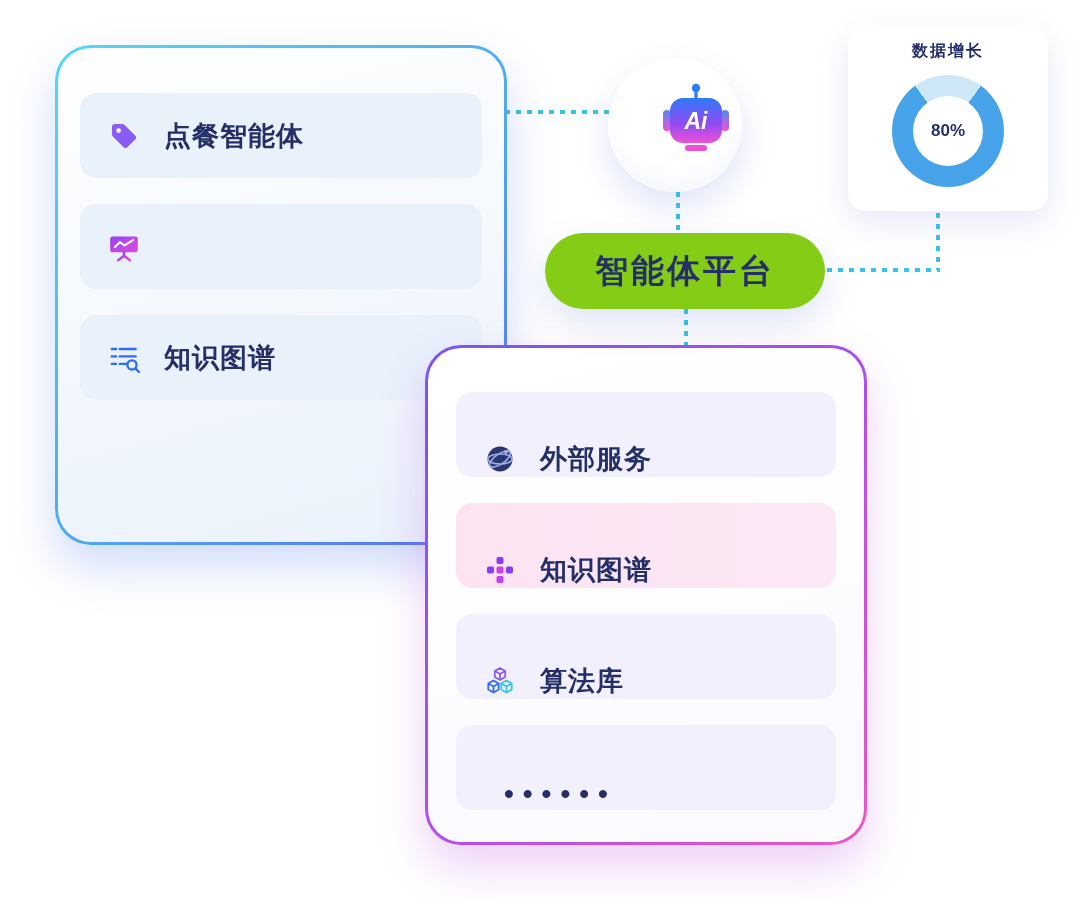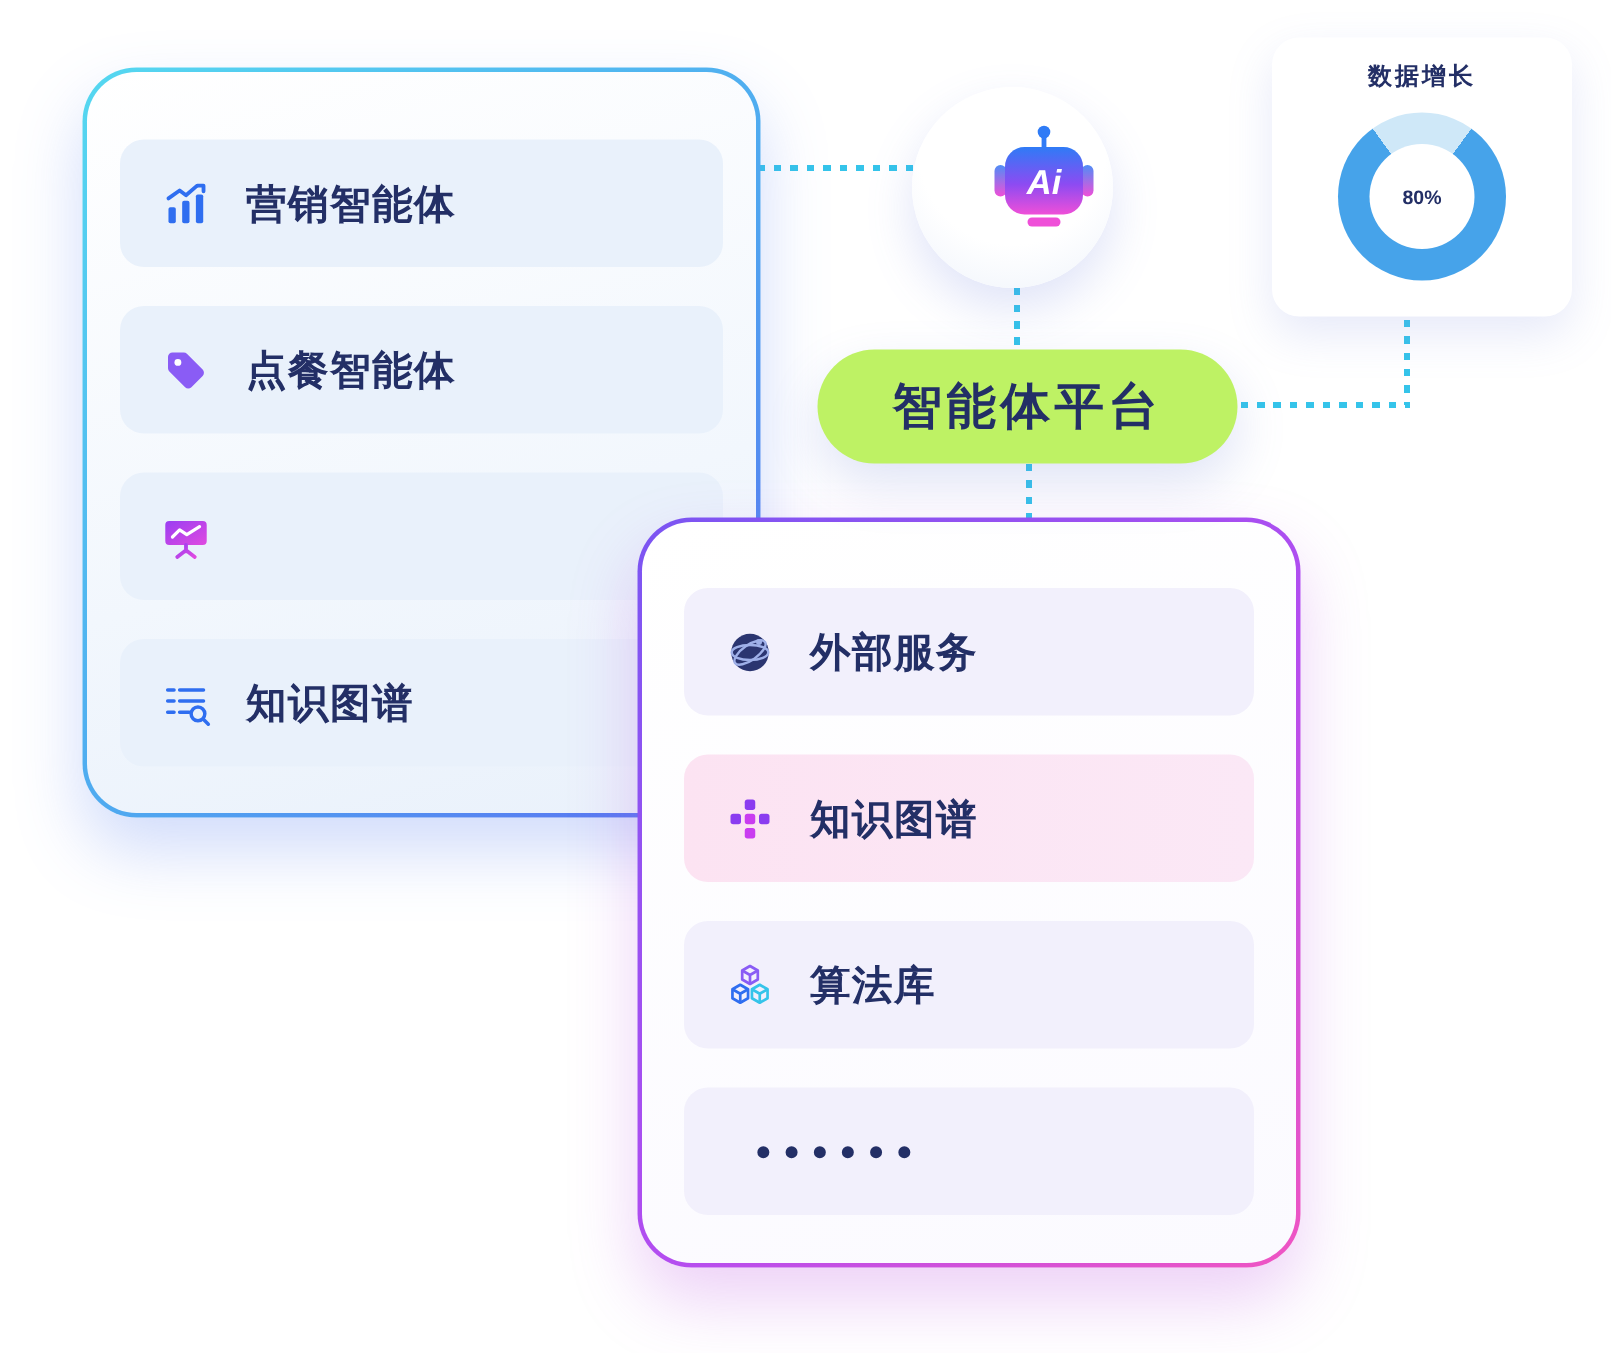--- a/index.html
+++ b/index.html
@@ -32,77 +32,65 @@
 
   
   .robot-circle { position: absolute; left: 608px; top: 58px; width: 134px; height: 134px;
     border-radius: 50%; z-index: 2;
     background: radial-gradient(circle at 50% 32%, #ffffff 55%, #eef3fb 100%);
     box-shadow: 0 14px 32px rgba(100, 120, 220, 0.20);
     display: flex; align-items: center; justify-content: flex-end; }
 
   
   .platform-pill { position: absolute; left: 545px; top: 233px; width: 280px; height: 76px;
-    border-radius: 38px; background: #bef264; z-index: 2;
+    border-radius: 38px; background: #84cc16; z-index: 2;
     box-shadow: 0 14px 34px rgba(100, 120, 210, 0.20);
     display: flex; align-items: center; justify-content: center;
     font-size: 33px; font-weight: 700; color: #232f66; letter-spacing: 3px; }
 
   
   .growth-card { position: absolute; left: 848px; top: 25px; width: 200px; height: 186px;
     border-radius: 18px; background: #ffffff; z-index: 2;
     box-shadow: 0 12px 30px rgba(120, 140, 220, 0.18);
     text-align: center; padding-top: 16px; }
   .growth-title { font-size: 16px; font-weight: 700; color: #232f66; letter-spacing: 2px; }
   .donut { width: 112px; height: 112px; border-radius: 50%; margin: 13px auto 0;
     position: relative;
     background: conic-gradient(from -36deg, #cfe8f8 0 72deg, #46a3ea 72deg 360deg); }
   .donut-hole { position: absolute; inset: 21px; background: #ffffff; border-radius: 50%;
     display: flex; align-items: center; justify-content: center;
-    font-size: 13px; font-weight: 700; color: #232f66; text-align: right; }
+    font-size: 17px; font-weight: 700; color: #232f66; text-align: right; }
 
   
   .right-panel { position: absolute; left: 425px; top: 345px; width: 442px; height: 500px;
     border-radius: 36px; padding: 3px; z-index: 1;
     background: linear-gradient(135deg, #7a55f2 0%, #b44df0 55%, #f055c2 100%);
     box-shadow: 0 22px 45px rgba(190, 90, 225, 0.28); }
   .right-panel-inner { width: 100%; height: 100%; border-radius: 33px;
     background: linear-gradient(165deg, #ffffff 0%, #fbfaff 100%);
     padding: 44px 28px 0 28px; }
-  .right-panel .item { background: #f2f0fc; }
+  .right-panel .item { background: #f2f0fc; align-items: flex-end; }
   .right-panel .item.pink { background: linear-gradient(90deg, #fce3f2 0%, #fbe8f6 100%); }
   .dots-label { font-size: 28px; font-weight: 700; color: #232f66; letter-spacing: 9px;
     margin-left: 22px; }
 </style>
 </head>
 <body>
 
 <div class="canvas">
 
   <div class="dot-h" style="left:505px; top:110px; width:107px;"></div>
   <div class="dot-v" style="left:676px; top:192px; height:42px;"></div>
   <div class="dot-v" style="left:684px; top:309px; height:38px;"></div>
   <div class="dot-h" style="left:827px; top:268px; width:113px;"></div>
   <div class="dot-v" style="left:936px; top:213px; height:57px;"></div>
 
   <div class="left-panel">
     <div class="left-panel-inner">
 
-      <div class="item">
-        <span class="icon-box">
-          <svg width="34" height="34" viewBox="0 0 32 32">
-            <path d="M5 12.5 l7 -5 4 3 7 -6" fill="none" stroke="#2f6ef0" stroke-width="2.4" stroke-linecap="round" stroke-linejoin="round"></path>
-            <path d="M23.5 4.5 h3.5 v3.5" fill="none" stroke="#2f6ef0" stroke-width="2.4" stroke-linecap="round" stroke-linejoin="round"></path>
-            <rect x="5" y="18" width="4.6" height="10" rx="1.2" fill="#2f6ef0"></rect>
-            <rect x="13.6" y="14" width="4.6" height="14" rx="1.2" fill="#2f6ef0"></rect>
-            <rect x="22.2" y="10" width="4.6" height="18" rx="1.2" fill="#2f6ef0"></rect>
-          </svg>
-        </span>
-        <span class="item-label">营销智能体</span>
-      </div>
 
       <div class="item">
         <span class="icon-box">
           <svg width="32" height="32" viewBox="0 0 32 32">
             <path d="M14.5 4 H7 a3 3 0 0 0 -3 3 v7.5 a3 3 0 0 0 0.9 2.1 L15.4 27.1 a3 3 0 0 0 4.2 0 l7.5 -7.5 a3 3 0 0 0 0 -4.2 L16.6 4.9 A3 3 0 0 0 14.5 4 Z" fill="#8a5cf5"></path>
             <circle cx="10.6" cy="10.6" r="2.3" fill="#ffffff"></circle>
           </svg>
         </span>
         <span class="item-label">点餐智能体</span>
       </div>

